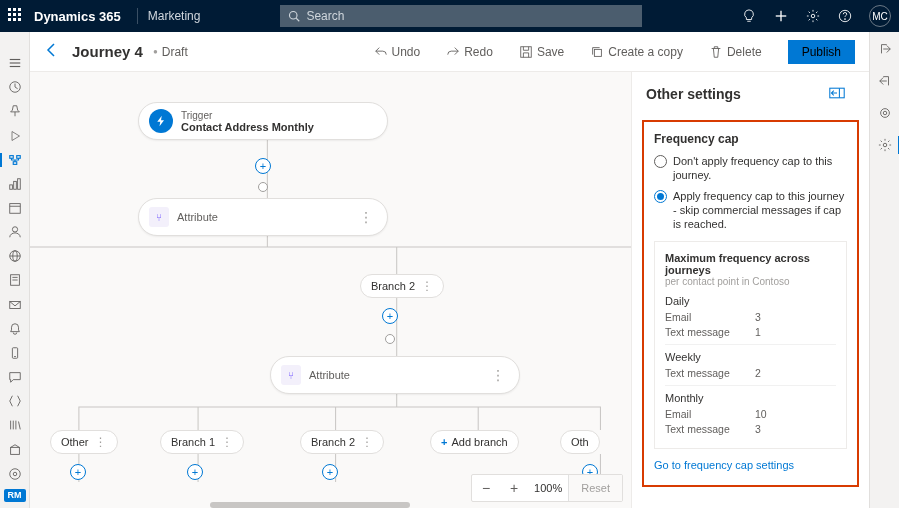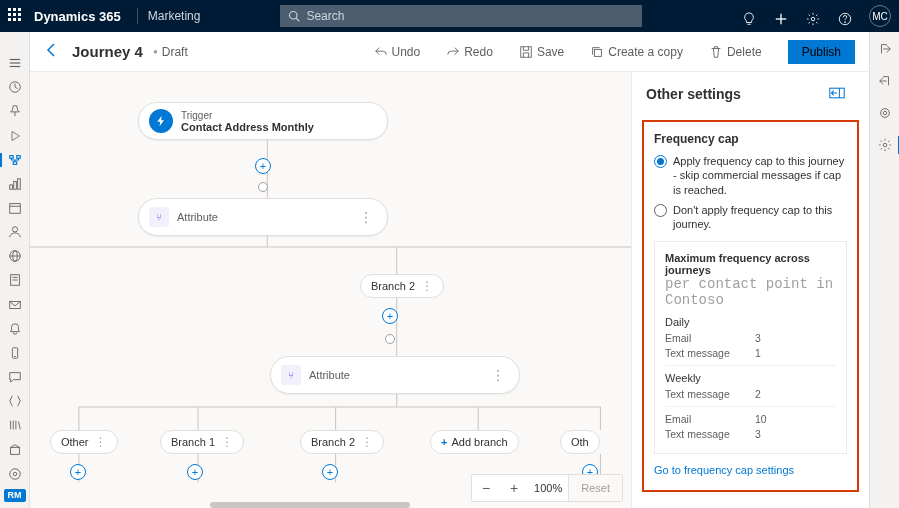--- a/index.html
+++ b/index.html
@@ -8,21 +8,21 @@
   
   .top-bar { height: 32px; background: #001b35; color: #fff; display: flex; align-items: center; padding: 0 8px; }
   .waffle { width: 16px; height: 16px; display: grid; grid-template-columns: repeat(3,3px); grid-template-rows: repeat(3,3px); gap:2px; margin-right:10px; cursor:pointer;}
   .waffle span { background:#fff; }
   .brand { font-weight:600; font-size:13px; margin-right:6px; }
   .brand-divider { width:1px; height:16px; background:#3a4f64; margin:0 10px; }
   .app-name { font-size:12px; color:#d0d7de; }
   .search-box { margin-left:80px; width:362px; height:22px; background:#4b5d6e; display:flex; align-items:center; padding:0 8px; color:#cfd6dc; font-size:12px; }
   .search-box svg { margin-right:6px; }
   .top-spacer { flex:1; }
-  .top-icons { display:flex; align-items:flex-end; gap:16px; }
+  .top-icons { display:flex; align-items:center; gap:16px; }
   .top-icon { width:16px; height:16px; display:flex; align-items:center; justify-content:center; cursor:pointer; color:#fff; }
   .avatar-top { width:22px; height:22px; border-radius:50%; border:1px solid #6b7885; display:flex; align-items:center; justify-content:center; font-size:10px; color:#fff; }
 
   
   .left-rail { position:absolute; left:0; top:32px; bottom:0; width:30px; background:#f3f2f1; border-right:1px solid #e1dfdd; display:flex; flex-direction:column; align-items:center; padding-top:22px; gap:6px; }
   .rail-item { width:22px; height:22px; display:flex; align-items:center; justify-content:center; border-radius:2px; cursor:pointer; color:#605e5c; }
   .rail-item.active { background:transparent; position:relative; }
   .rail-item.active::before { content:""; position:absolute; left:-4px; top:2px; bottom:2px; width:2px; background:#0078d4; }
   .rail-chip { width:22px; height:16px; background:#0078d4; color:#fff; font-size:9px; font-weight:600; border-radius:2px; display:flex; align-items:center; justify-content:center; margin-top:auto; margin-bottom:6px; }
 
@@ -91,21 +91,21 @@
   .freq-box { margin:8px 10px 0 10px; border:2px solid #d83b01; padding:10px 10px 14px 10px; }
   .freq-title { font-size:12px; font-weight:600; margin-bottom:8px; }
   .radio-row { display:flex; align-items:flex-start; gap:6px; margin-bottom:6px; font-size:11px; color:#323130;}
   .radio { width:13px; height:13px; border-radius:50%; border:1.5px solid #605e5c; flex-shrink:0; margin-top:1px; position:relative;}
   .radio.checked { border-color:#0078d4;}
   .radio.checked::after { content:""; position:absolute; inset:2px; border-radius:50%; background:#0078d4;}
   .radio-label { line-height:1.3; }
 
   .freq-acc { border:1px solid #edebe9; margin-top:10px; padding:10px 10px; }
   .facc-title { font-size:11px; font-weight:600; }
-  .facc-sub { font-size:14px; color:#a19f9d; margin-bottom:8px;font-family:Liberation Mono, monospace;}
+  .facc-sub { font-size:10px; color:#a19f9d; margin-bottom:8px;}
   .period { margin-top:6px; }
   .period + .period { border-top:1px solid #f1f1f1; padding-top:6px; }
   .period-title { font-size:11px; color:#323130; margin-bottom:4px;}
   .frow { display:flex; font-size:10.5px; color:#605e5c; margin-bottom:3px;}
   .frow .fname { width:90px;}
   .go-link { font-size:11px; color:#0078d4; margin-top:10px; cursor:pointer; }
 </style>
 </head>
 <body>
 
@@ -437,26 +437,26 @@
       <div class="panel-icon"><svg width="16" height="12" viewBox="0 0 20 14" fill="none" stroke="currentColor" stroke-width="1.3">
             <rect x="1" y="1" width="18" height="12"></rect>
             <line x1="13" y1="1" x2="13" y2="13"></line>
             <path d="M6 4l-3 3 3 3M3 7h7"></path>
           </svg></div>
     </div>
 
     <div class="freq-box">
       <div class="freq-title">Frequency cap</div>
       <div class="radio-row">
+        <div class="radio"></div>
+        <div class="radio-label">Don't apply frequency cap to this journey.</div>
+      </div>
+      <div class="radio-row">
         <div class="radio checked"></div>
         <div class="radio-label">Apply frequency cap to this journey - skip commercial messages if cap is reached.</div>
-      </div>
-      <div class="radio-row">
-        <div class="radio"></div>
-        <div class="radio-label">Don't apply frequency cap to this journey.</div>
       </div>
 
       <div class="freq-acc">
         <div class="facc-title">Maximum frequency across journeys</div>
         <div class="facc-sub">per contact point in Contoso</div>
 
         <div class="period">
           <div class="period-title">Daily</div>
           <div class="frow">
               <div class="fname">Email</div>
@@ -468,20 +468,21 @@
             </div>
         </div>
         <div class="period">
           <div class="period-title">Weekly</div>
           <div class="frow">
               <div class="fname">Text message</div>
               <div>2</div>
             </div>
         </div>
         <div class="period">
+          <div class="period-title">Monthly</div>
           <div class="frow">
               <div class="fname">Email</div>
               <div>10</div>
             </div>
           <div class="frow">
               <div class="fname">Text message</div>
               <div>3</div>
             </div>
         </div>
       </div>

